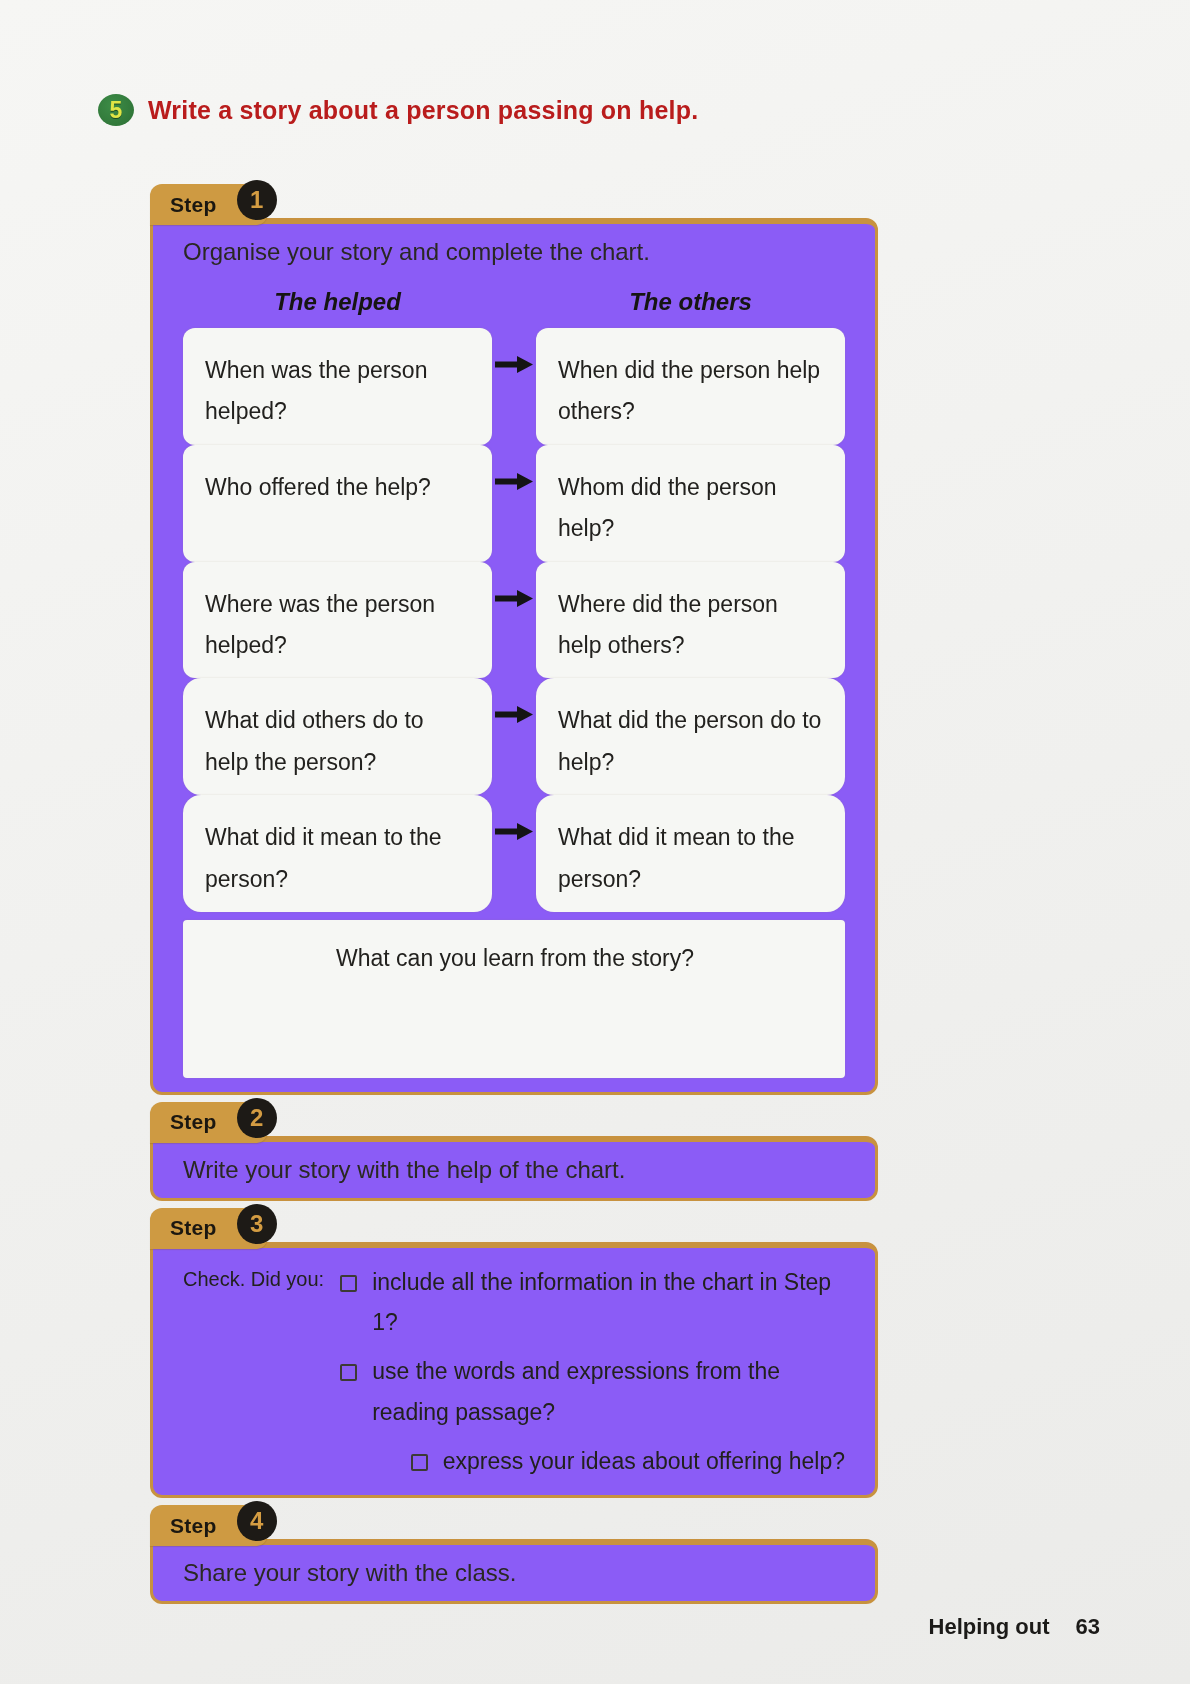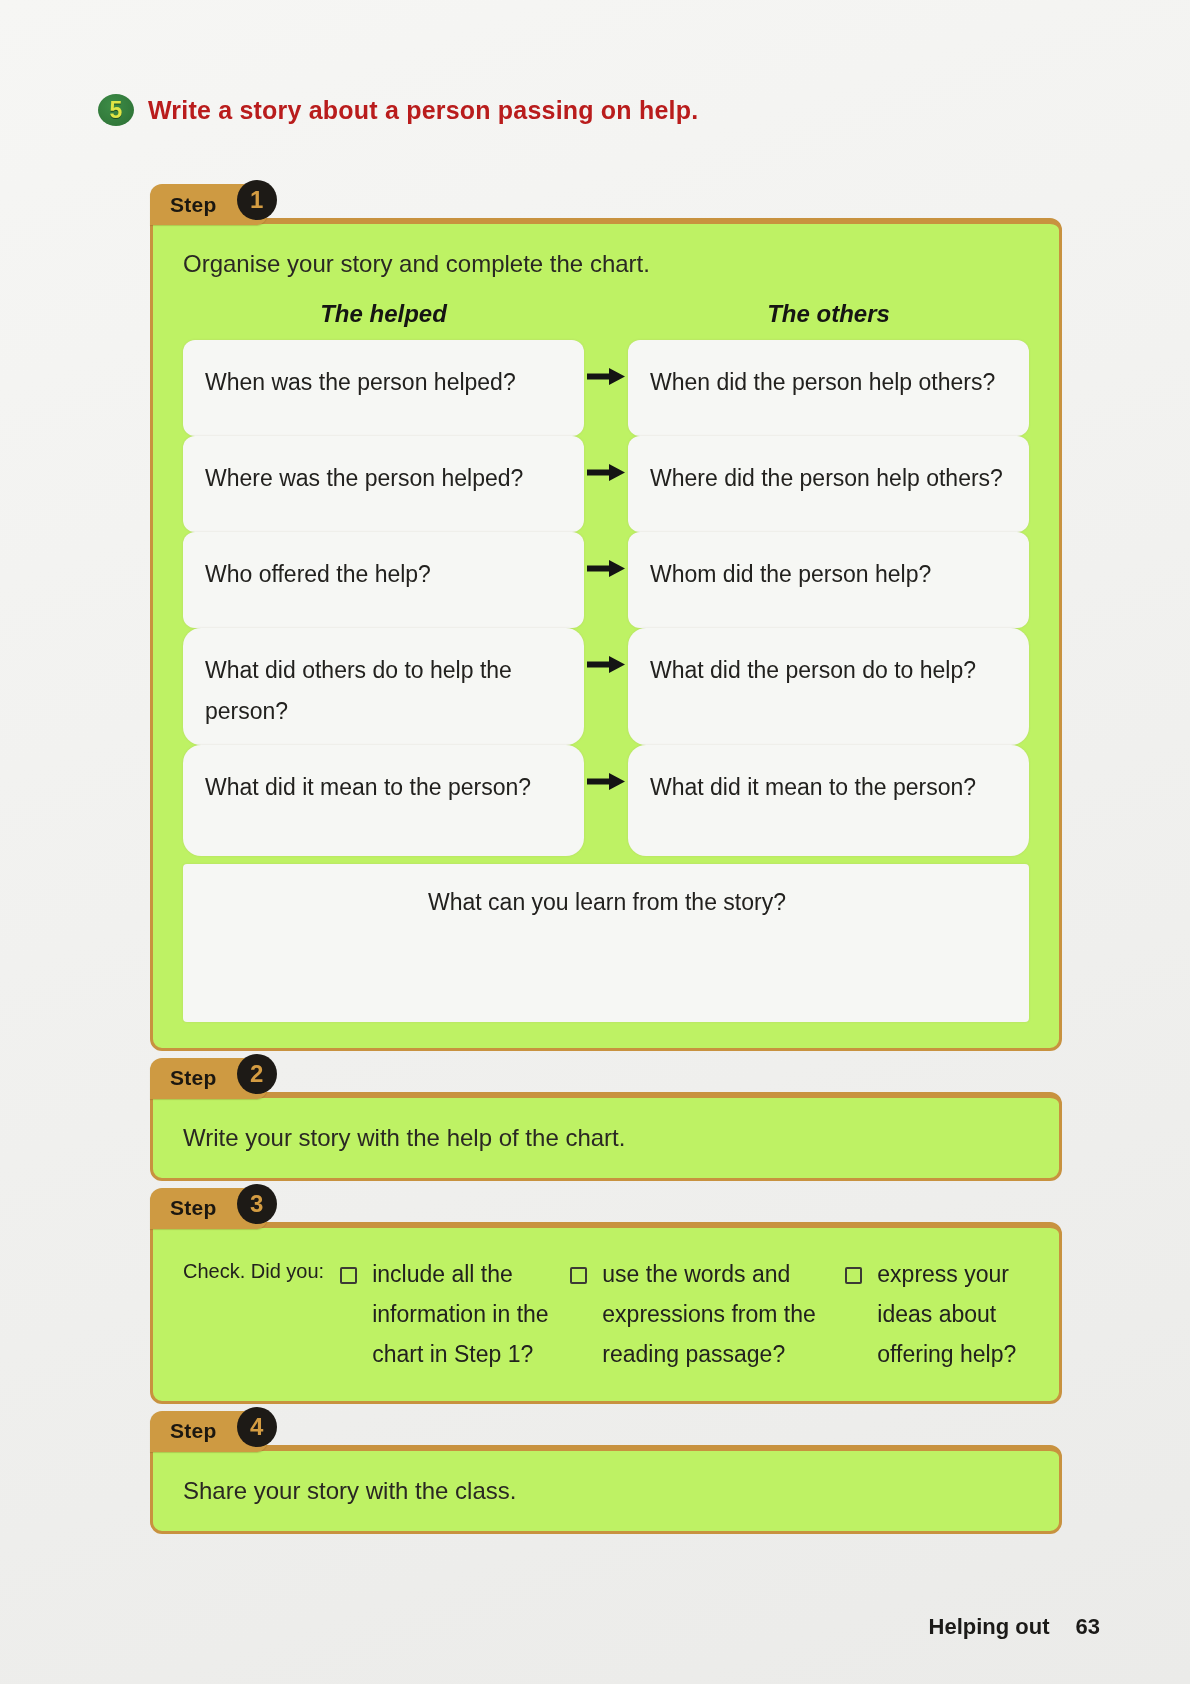--- a/index.html
+++ b/index.html
@@ -18,21 +18,21 @@
   .num-badge {
     width:36px; height:32px; border-radius:50%;
     background:radial-gradient(circle at 40% 35%, #3d8c47, #2c6f34);
     color:#e0e545; font-weight:bold; font-size:23px;
     display:flex; align-items:center; justify-content:center;
     text-shadow:0 1px 0 #1c4a22; flex:0 0 auto;
   }
   .exercise-title { font-size:25px; font-weight:bold; color:#b91c1c; letter-spacing:0.2px; }
 
   
-  .step { margin-left:150px; width:912px; }
+  .step { margin-left:150px; width:728px; }
   .step-1 { margin-top:58px; }
   .step-2, .step-3, .step-4 { margin-top:7px; }
 
   .step-tab {
     position:relative; z-index:2;
     display:inline-flex; align-items:center;
     height:41px; padding:0 50px 0 20px;
     background:#ce9a42;
     border-radius:12px 14px 10px 0;
     margin-bottom:-7px;
@@ -42,24 +42,24 @@
   .step-num {
     position:absolute; right:-10px; top:-4px;
     width:40px; height:40px; border-radius:50%;
     background:#1d1a16; color:#d49c42;
     font-size:24px; font-weight:bold;
     display:flex; align-items:center; justify-content:center;
   }
 
   .panel {
     position:relative; z-index:1;
-    background:#bef264;
+    background:#8b5cf6;
     border:3px solid #c8923f; border-top-width:6px;
     border-radius:6px 12px 12px 12px;
-    padding:26px 30px;
+    padding:14px 30px;
   }
 
   
   .instr { font-size:24px; color:#2a2823; }
   .chart { margin-top:22px; }
   .chart-head, .chart-row, .summary-row {
     display:grid; grid-template-columns:1fr 44px 1fr; column-gap:0;
   }
   .chart-head { margin-bottom:12px; }
   .col-head { text-align:center; font-size:24px; font-weight:bold; color:#161513;font-style:italic; }
@@ -75,21 +75,21 @@
   .arrow-cell { display:flex; justify-content:center; align-items:flex-start; padding-top:28px; }
   .arrow-cell svg { display:block; }
   .summary-box {
     margin-top:8px; min-height:158px; text-align:center;
     padding-top:18px; border-radius:4px;
   }
 
   
   .check-wrap { display:flex; align-items:flex-start; }
   .check-label { font-size:20px; color:#22211e; flex:0 0 auto; margin-right:16px; line-height:1.75; }
-  .check-items { display:flex; flex-direction:row; gap:9px; }
+  .check-items { display:flex; flex-direction:column; gap:9px;align-items:flex-end; }
   .check-item { display:flex; align-items:baseline; font-size:23px; line-height:1.75; color:#22211e; }
   .checkbox {
     width:17px; height:17px; border:2px solid #3c3a35; border-radius:2px;
     display:inline-block; flex:0 0 auto; margin-right:15px;
     position:relative; top:2px; background:transparent;
   }
 
   
   .footer {
     position:absolute; bottom:44px; right:90px;
@@ -137,43 +137,43 @@
                 <path d="M0 5.5 h22 v-5.5 l16 8.5 -16 8.5 v-5.5 h-22 z" fill="#141414"></path>
               </svg>
             </div>
             <div class="qbox">
               <span>When did the person help others?</span>
             </div>
           </div>
 
           <div class="chart-row">
             <div class="qbox">
+              <span>Who offered the help?</span>
+            </div>
+            <div class="arrow-cell">
+              <svg width="38" height="17" viewBox="0 0 38 17">
+                <path d="M0 5.5 h22 v-5.5 l16 8.5 -16 8.5 v-5.5 h-22 z" fill="#141414"></path>
+              </svg>
+            </div>
+            <div class="qbox">
+              <span>Whom did the person help?</span>
+            </div>
+          </div>
+
+          <div class="chart-row">
+            <div class="qbox">
               <span>Where was the person helped?</span>
             </div>
             <div class="arrow-cell">
               <svg width="38" height="17" viewBox="0 0 38 17">
                 <path d="M0 5.5 h22 v-5.5 l16 8.5 -16 8.5 v-5.5 h-22 z" fill="#141414"></path>
               </svg>
             </div>
             <div class="qbox">
               <span>Where did the person help others?</span>
-            </div>
-          </div>
-
-          <div class="chart-row">
-            <div class="qbox">
-              <span>Who offered the help?</span>
-            </div>
-            <div class="arrow-cell">
-              <svg width="38" height="17" viewBox="0 0 38 17">
-                <path d="M0 5.5 h22 v-5.5 l16 8.5 -16 8.5 v-5.5 h-22 z" fill="#141414"></path>
-              </svg>
-            </div>
-            <div class="qbox">
-              <span>Whom did the person help?</span>
             </div>
           </div>
 
           <div class="chart-row">
             <div class="qbox">
               <span>What did others do to help the person?</span>
             </div>
             <div class="arrow-cell">
               <svg width="38" height="17" viewBox="0 0 38 17">
                 <path d="M0 5.5 h22 v-5.5 l16 8.5 -16 8.5 v-5.5 h-22 z" fill="#141414"></path>

